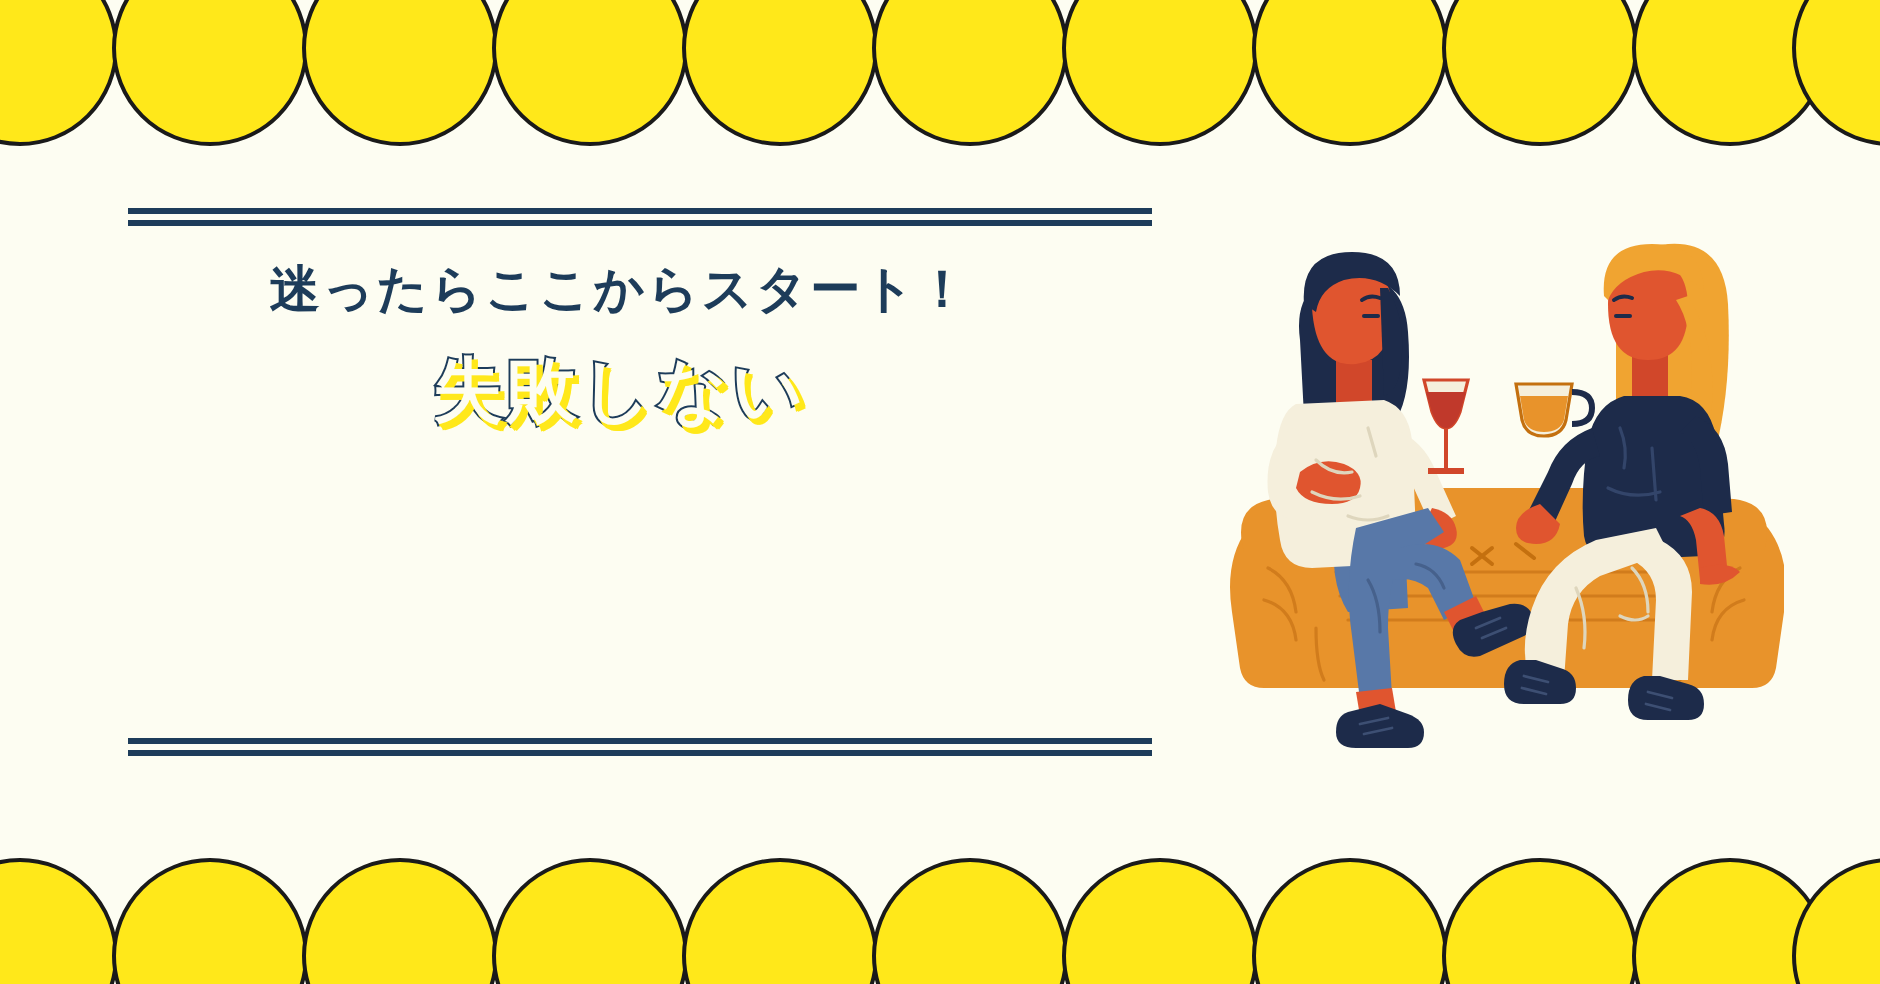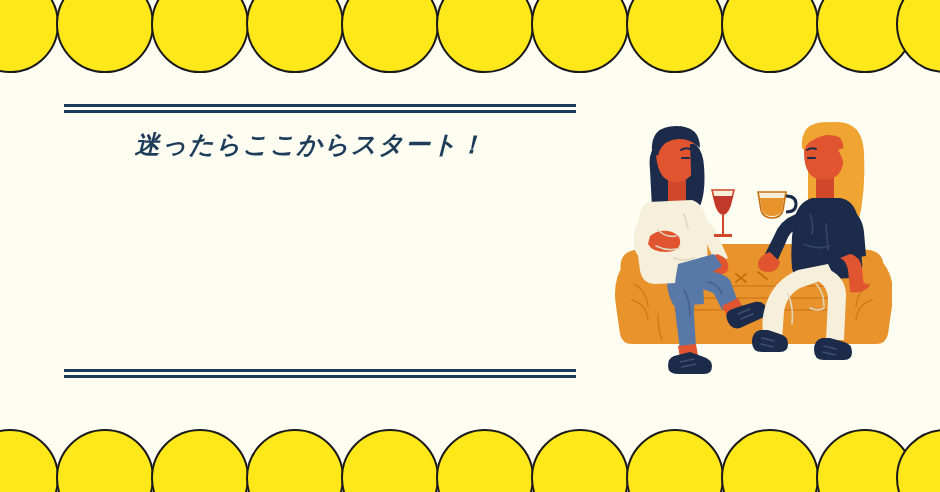--- a/index.html
+++ b/index.html
@@ -55,21 +55,20 @@
     position: absolute;
     left: 0;
     top: 128px;
     width: 620px;
     text-align: center;
     font-size: 25px;
     font-weight: bold;
     letter-spacing: 1.5px;
     color: #1d3c5a;
     white-space: nowrap;
-    font-style: italic;
   }
 
   .subhead {
     position: absolute;
     left: 0;
     top: 172px;
     width: 620px;
     text-align: center;
     font-size: 35px;
     font-weight: bold;
@@ -162,20 +161,21 @@
 
   <div class="text-block">
 
     <div class="rule-group upper">
       <div class="rule-line"></div>
       <div class="rule-line"></div>
     </div>
 
     <div class="kicker">迷ったらここからスタート！</div>
 
+    <div class="subhead">失敗しない</div>
 
 
     <div class="rule-group lower">
       <div class="rule-line"></div>
       <div class="rule-line"></div>
     </div>
 
   </div>
 
   <div class="illustration">

